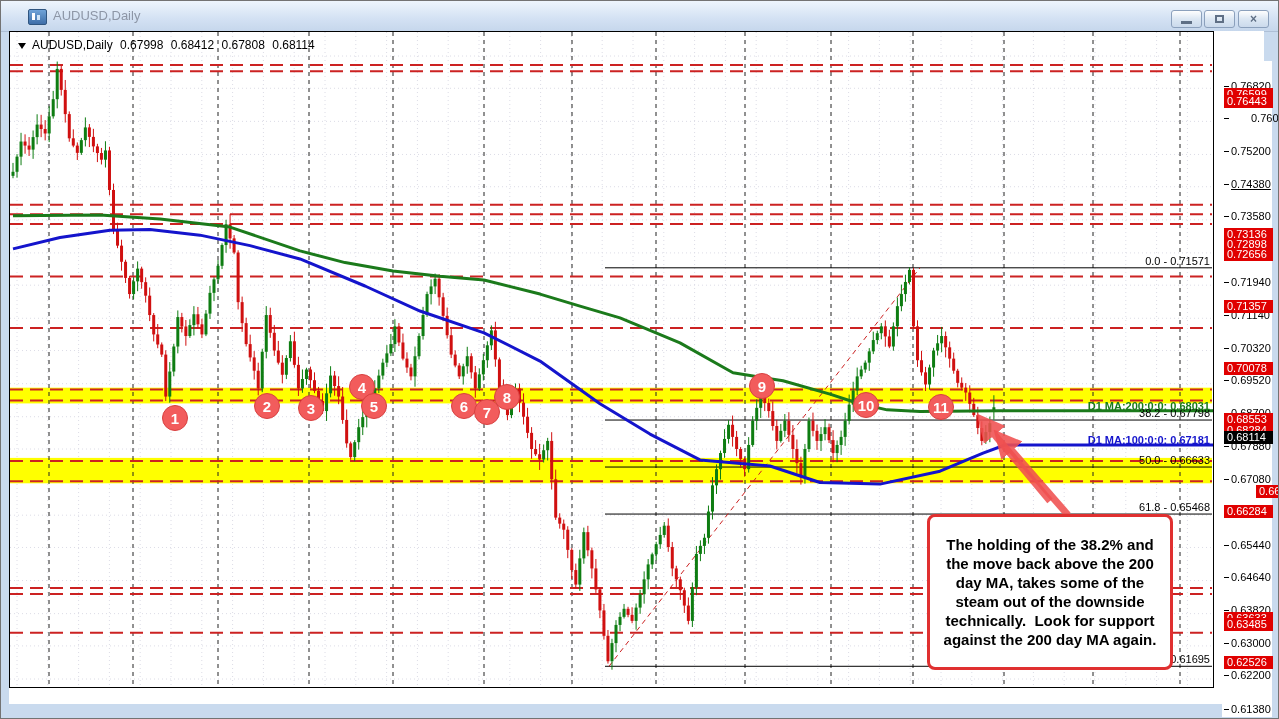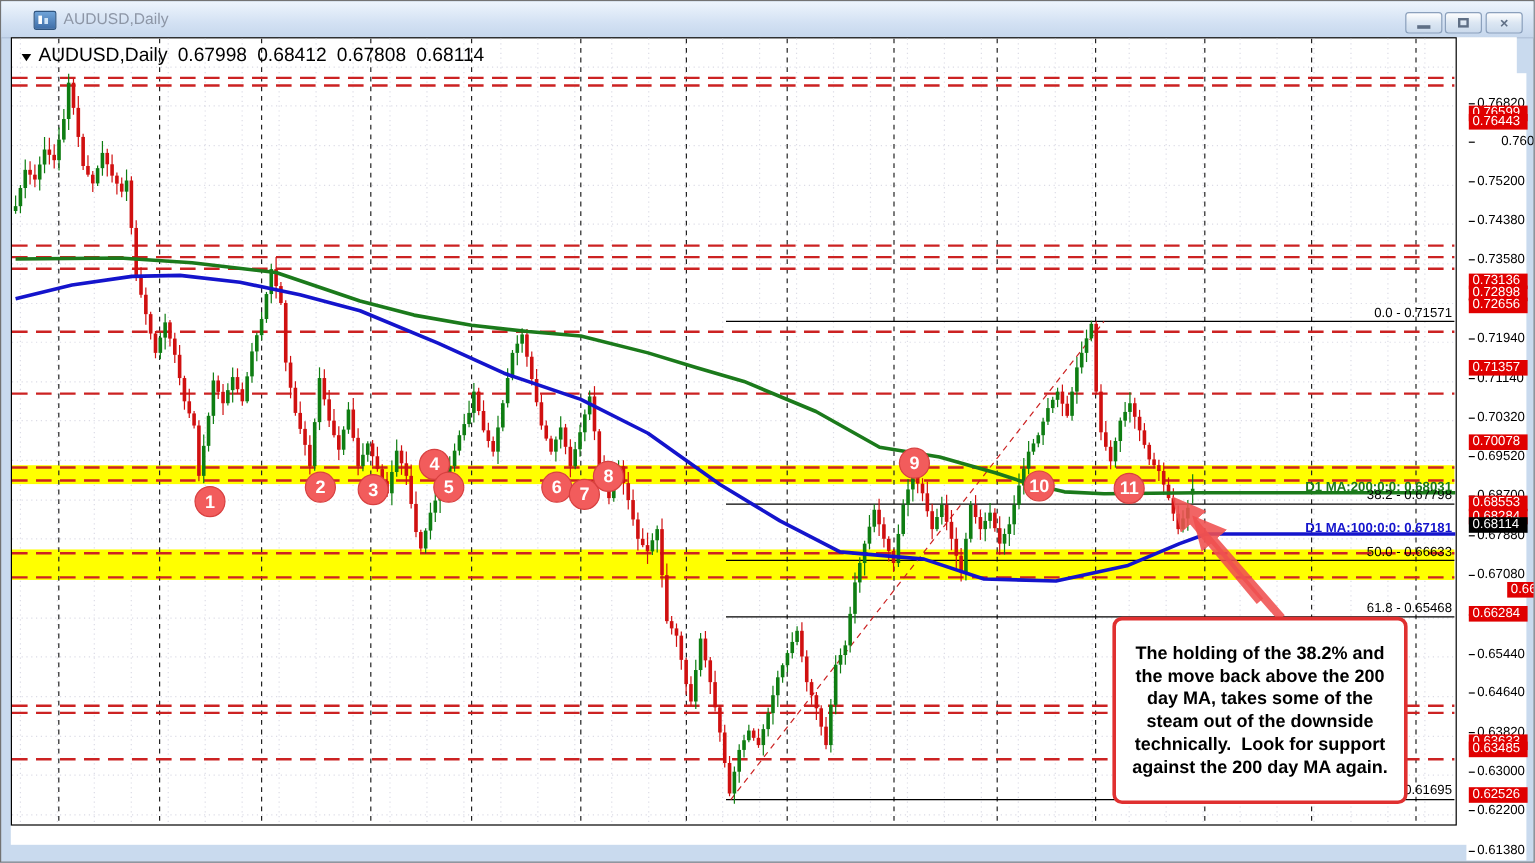--- a/index.html
+++ b/index.html
@@ -14,21 +14,21 @@
   #title-text{position:absolute;left:52px;top:7px;font-size:13px;color:#8d96a6;}
   .wbtn{position:absolute;top:9px;width:31px;height:18px;background:linear-gradient(#fefefe,#dce7f3 50%,#cbdaec);
     border:1px solid #8ba0bc;border-radius:3px;box-sizing:border-box;cursor:default;}
   .wbtn .mingl{position:absolute;left:9px;top:10px;width:11px;height:3px;background:#5f6f85;}
   .wbtn .resgl{position:absolute;left:10px;top:4px;width:9px;height:8px;border:2px solid #5f6f85;box-sizing:border-box;}
   .wbtn .xgl{position:absolute;left:0;top:1px;width:100%;text-align:center;color:#5f6f85;font-size:12px;font-weight:bold;}
   
   #client{position:absolute;left:8px;top:30px;width:1255px;height:673px;background:#fff;}
   #plot{position:absolute;left:0px;top:0px;width:1205px;height:657px;border:1px solid #000;box-sizing:border-box;}
   #plot-svg{position:absolute;left:0;top:0;}
-  #quote{position:absolute;left:8px;top:6px;font-size:16px;color:#000;white-space:nowrap;}
+  #quote{position:absolute;left:8px;top:6px;font-size:12px;color:#000;white-space:nowrap;}
   #quote .tri{display:inline-block;width:0;height:0;border-left:4px solid transparent;border-right:4px solid transparent;
     border-top:6px solid #000;margin-right:6px;}
   #quote span{margin-right:4px;}
   
   #yaxis{position:absolute;left:1213px;top:30px;width:50px;height:656px;background:#fff;font-size:11px;}
   .ytick{position:absolute;left:9px;color:#000;height:13px;line-height:13px;text-align:right;}
   .ytick::before{content:"";position:absolute;left:-7px;top:6px;width:5px;height:1px;background:#000;}
   .ylvl{position:absolute;left:2px;width:46px;height:13px;line-height:13px;background:#e00000;color:#fff;padding-left:3px;}
   .ycur{position:absolute;left:2px;width:46px;height:13px;line-height:13px;background:#000;color:#fff;padding-left:3px;}
   
@@ -1177,21 +1177,21 @@
         <div class="marker" style="left: 464px; top: 367px;">7</div>
         <div class="marker" style="left: 484px; top: 352px;">8</div>
         <div class="marker" style="left: 739px; top: 341px;">9</div>
         <div class="marker" style="left: 843px; top: 360px;">10</div>
         <div class="marker" style="left: 918px; top: 362px;">11</div>
       </div>
     <div id="yaxis">
         <div class="ytick" style="top: 18.5px;">0.76820</div>
         <div class="ytick" style="top: 50.78px; padding-left: 20px;">0.76020</div>
         <div class="ytick" style="top: 83.867px;">0.75200</div>
-        <div class="ytick" style="top: 116.954px;">0.74380</div>
+        <div class="ytick" style="top: 116.954px; text-decoration: underline;">0.74380</div>
         <div class="ytick" style="top: 149.234px;">0.73580</div>
         <div class="ytick" style="top: 182.321px;">0.72760</div>
         <div class="ytick" style="top: 215.408px;">0.71940</div>
         <div class="ytick" style="top: 247.688px;">0.71140</div>
         <div class="ytick" style="top: 280.775px;">0.70320</div>
         <div class="ytick" style="top: 313.055px;">0.69520</div>
         <div class="ytick" style="top: 346.142px;">0.68700</div>
         <div class="ytick" style="top: 379.229px;">0.67880</div>
         <div class="ytick" style="top: 411.509px;">0.67080</div>
         <div class="ytick" style="top: 444.596px;">0.66260</div>

